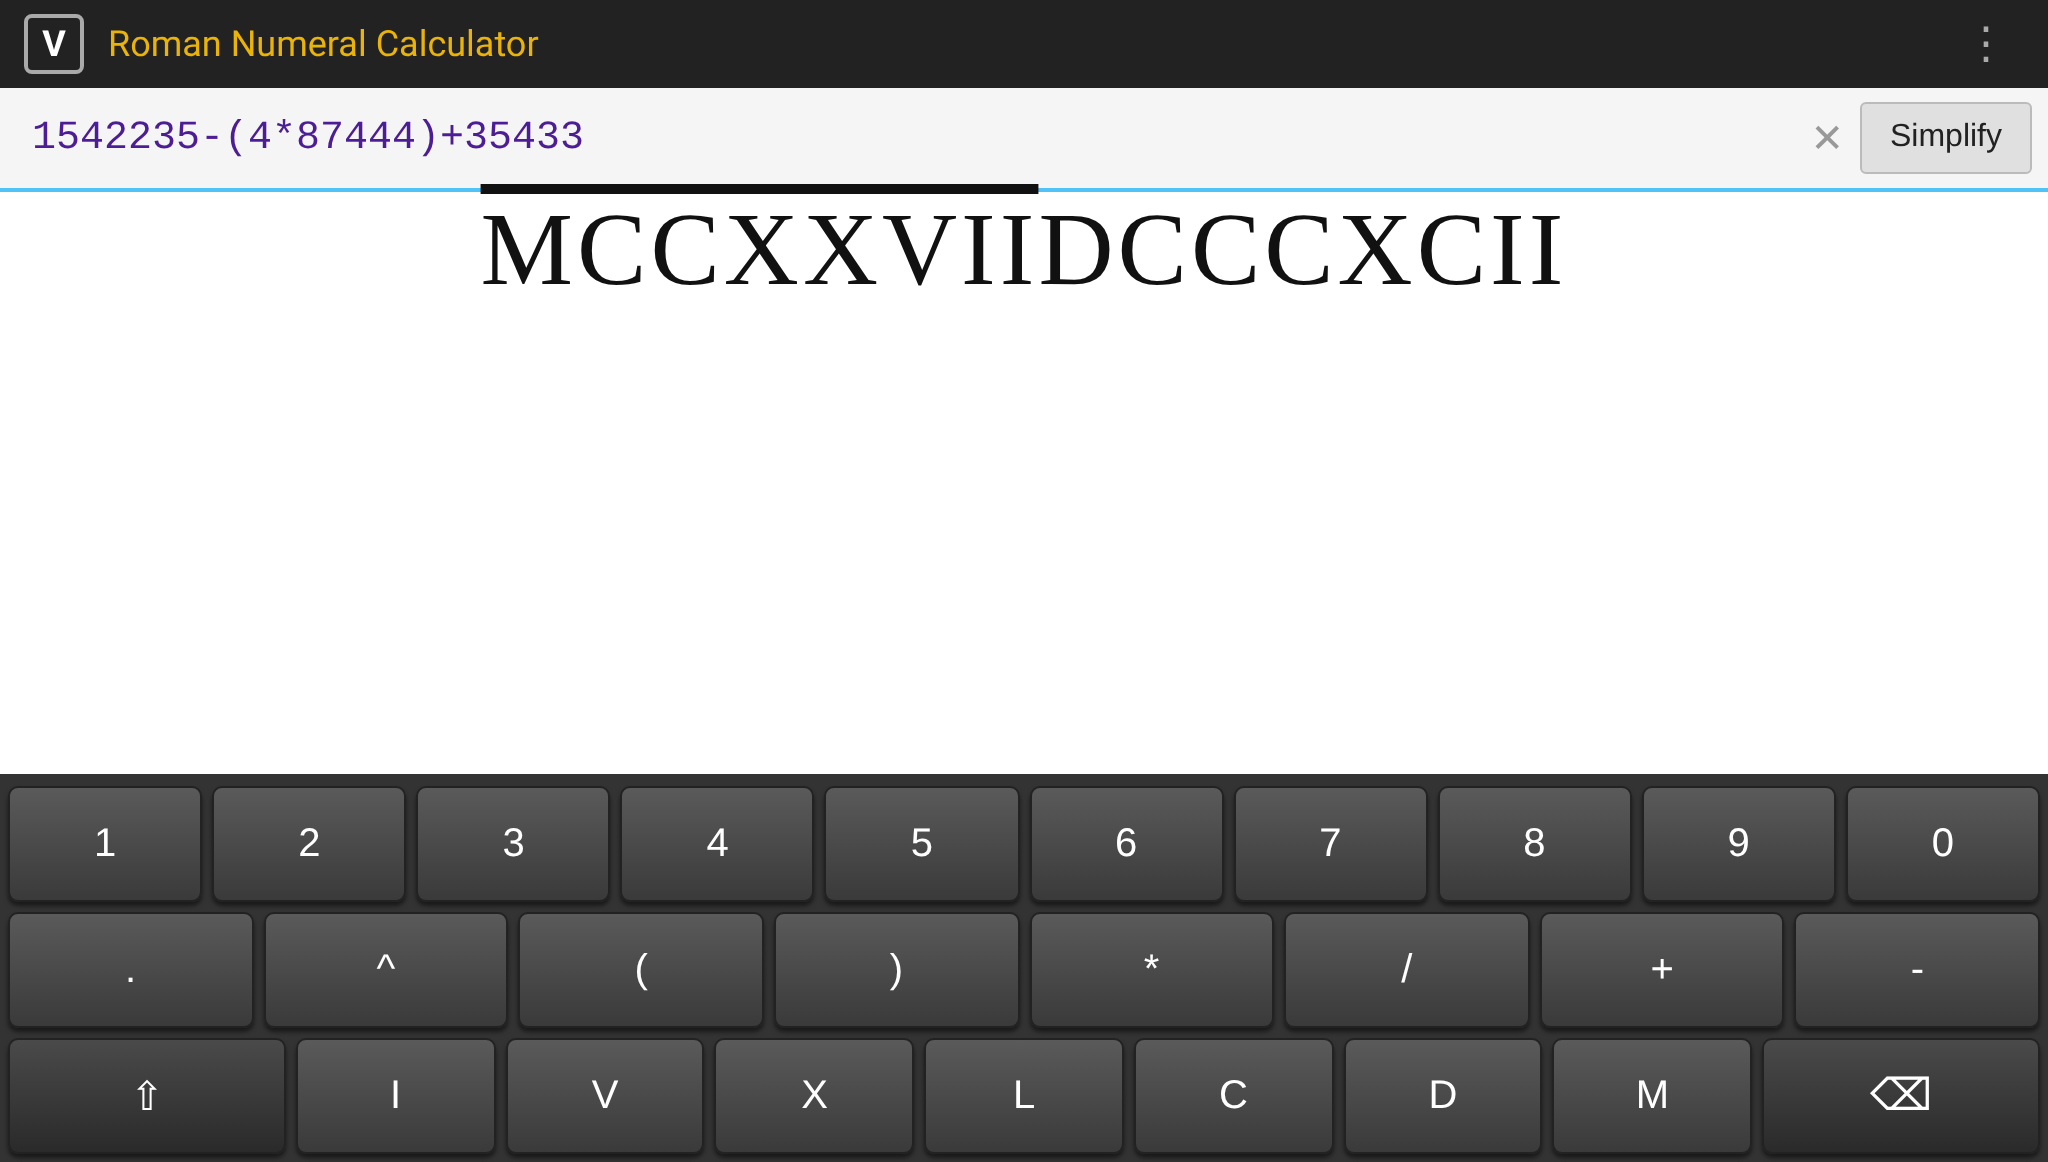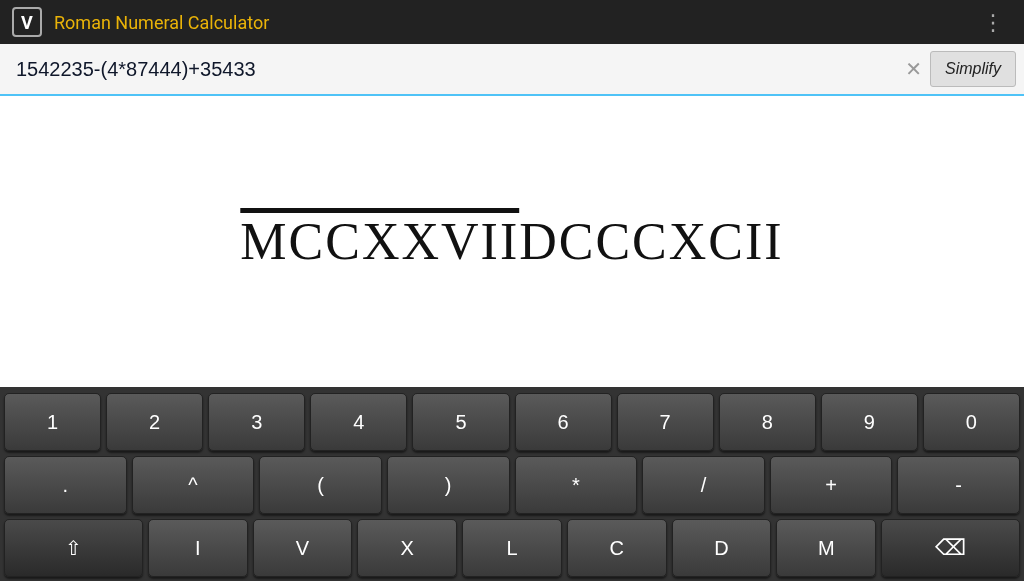--- a/index.html
+++ b/index.html
@@ -58,48 +58,48 @@
       align-items: center;
       padding: 0 8px;
       flex-shrink: 0;
     }
     #expr-input {
       flex: 1;
       background: transparent;
       border: none;
       outline: none;
       font-size: 20px;
-      color: #0f172a;
+      color: #4c1d95;
       padding: 4px 8px;
+      font-family: Liberation Mono, monospace;
     }
     #clear-btn {
       color: #999;
       font-size: 20px;
       cursor: pointer;
       padding: 4px 8px;
       flex-shrink: 0;
     }
     #simplify-btn {
       background: #e0e0e0;
       border: 1px solid #bbb;
       border-radius: 3px;
       padding: 8px 14px;
       font-size: 16px;
       cursor: pointer;
       color: #222;
       flex-shrink: 0;
       white-space: nowrap;
-      font-style: italic;
     }
 
     
     #result-area {
       flex: 1;
       display: flex;
-      align-items: center;
+      align-items: flex-start;
       justify-content: center;
       background: #fff;
     }
     #result-display {
       font-size: 52px;
       font-family: 'Times New Roman', Times, serif;
       color: #111;
       position: relative;
       display: inline-block;
       letter-spacing: 2px;

